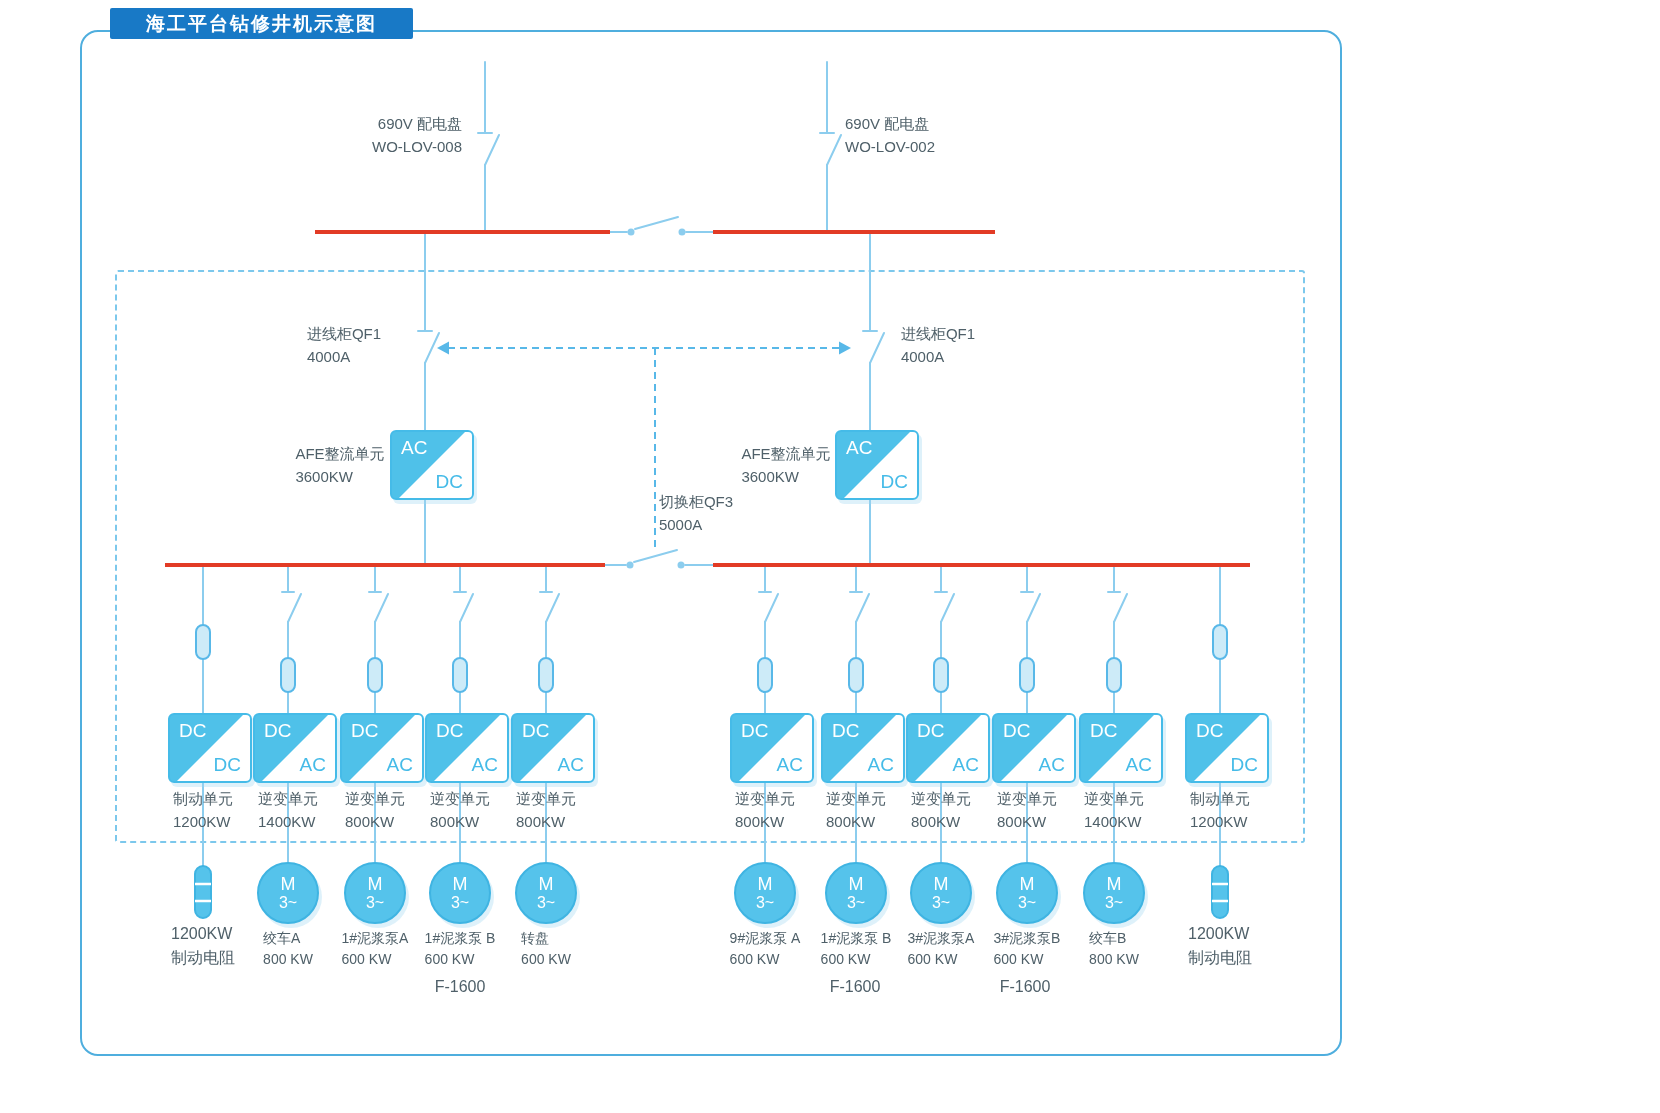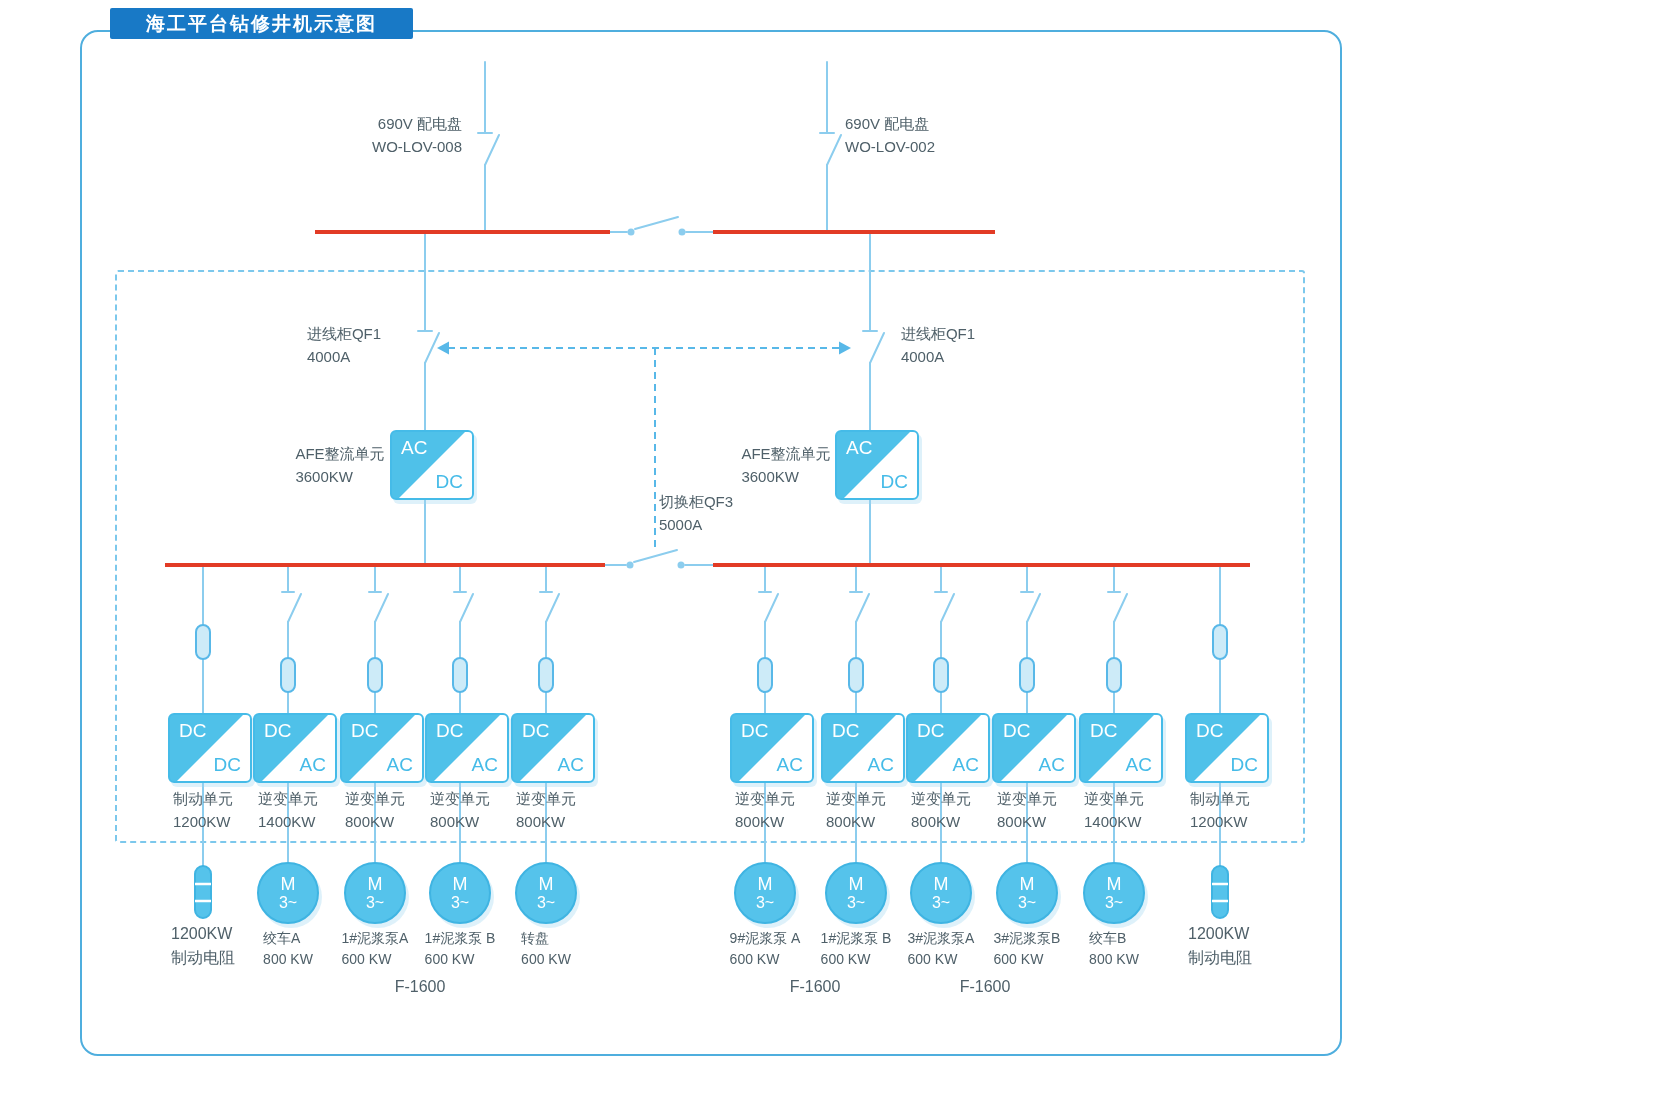--- a/index.html
+++ b/index.html
@@ -12,21 +12,21 @@
            background:#1879C6; color:#fff; font-size:19px; font-weight:bold;
            line-height:31px; text-align:center; letter-spacing:2px; border-radius:2px; z-index:3; }
   .dashed-zone { position:absolute; left:115px; top:270px; width:1190px; height:573px;
            border:2px dashed #7CC8EC; border-radius:3px; }
   svg.wires { position:absolute; left:0; top:0; z-index:1; }
   .lbl { position:absolute; color:#4F6069; font-size:15px; line-height:23px; white-space:nowrap; z-index:2; }
   .lbl.center { transform:translateX(-50%); text-align:left; }
   .lbl.right  { transform:translateX(-100%); text-align:right; }
   .load-lbl  { font-size:14px; line-height:21px; }
   .brake-lbl { font-size:16px; line-height:24px; }
-  .group-lbl { font-size:16px; }
+  .group-lbl { font-size:16px;margin-left:40px; }
   .conv { position:absolute; width:84px; height:70px; border:2px solid #45BBE8; border-radius:6px;
           background:linear-gradient(135deg,#4FC1E9 49.7%,#ffffff 50.3%);
           box-shadow:3px 4px 0 rgba(160,215,240,0.35); z-index:2; }
   .conv .in  { position:absolute; top:5px;  left:9px;  color:#ffffff; font-size:19px; }
   .conv .out { position:absolute; bottom:5px; right:9px; color:#45BBE8; font-size:19px; }
   .motor { position:absolute; width:62px; height:62px; border-radius:50%;
            background:#55C3EB; border:2px solid #3FB4E2; color:#fff;
            display:flex; flex-direction:column; align-items:center; justify-content:center;
            box-shadow:3px 4px 0 rgba(160,215,240,0.35); z-index:2; }
   .motor .m  { font-size:18px; line-height:20px; }

